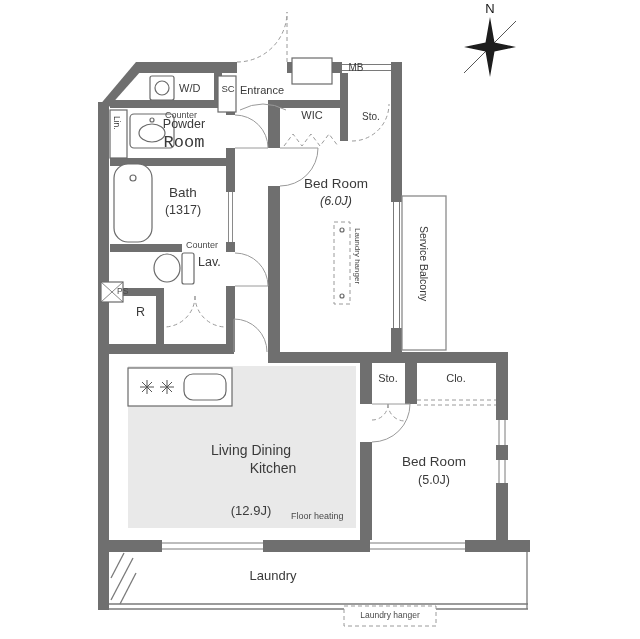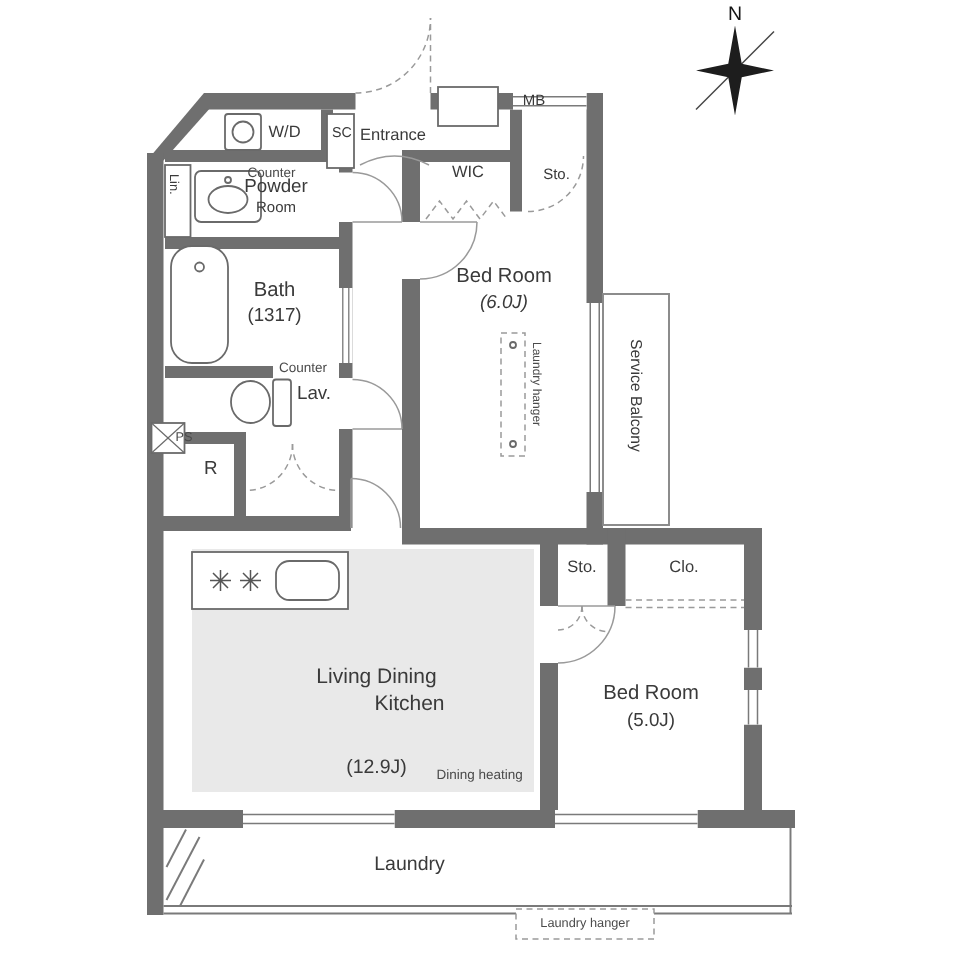--- a/index.html
+++ b/index.html
@@ -185,21 +185,21 @@
   <div class="lbl c" style="left:490px;top:2px;font-size:13px;color:#141414;">N</div>
 
   <div class="lbl" style="left:179px;top:83px;font-size:11px;">W/D</div>
   <div class="lbl c" style="left:228px;top:84px;font-size:9.5px;">SC</div>
   <div class="lbl" style="left:240px;top:85px;font-size:11px;">Entrance</div>
   <div class="lbl c" style="left:312px;top:63px;font-size:10px;margin-left:44px;">MB</div>
 
   <div class="lbl small" style="left:165px;top:111px;font-size:9px;">Counter</div>
   <div class="lbl v" style="left:112px;top:116px;font-size:8.5px;">Lin.</div>
   <div class="lbl c" style="left:184px;top:118px;font-size:12.5px;">Powder</div>
-  <div class="lbl c" style="left:184px;top:134px;font-size:10px;">Room</div>
+  <div class="lbl c" style="left:184px;top:134px;font-size:17px;font-family:Liberation Mono, monospace;">Room</div>
 
   <div class="lbl c" style="left:312px;top:110px;font-size:11px;">WIC</div>
   <div class="lbl c" style="left:371px;top:112px;font-size:10px;">Sto.</div>
 
   <div class="lbl c" style="left:183px;top:186px;font-size:13.5px;">Bath</div>
   <div class="lbl c" style="left:183px;top:204px;font-size:12.5px;">(1317)</div>
 
   <div class="lbl c" style="left:336px;top:177px;font-size:13.5px;">Bed Room</div>
   <div class="lbl c" style="left:336px;top:195px;font-size:12.5px;font-style:italic;">(6.0J)</div>
 
@@ -210,21 +210,21 @@
   <div class="lbl" style="left:198px;top:256px;font-size:12.5px;">Lav.</div>
   <div class="lbl small" style="left:91px;top:287px;font-size:8.5px;margin-left:26px;">PS</div>
   <div class="lbl" style="left:136px;top:306px;font-size:12.5px;">R</div>
 
   <div class="lbl c" style="left:388px;top:373px;font-size:11px;">Sto.</div>
   <div class="lbl c" style="left:456px;top:373px;font-size:11px;">Clo.</div>
 
   <div class="lbl c" style="left:251px;top:443px;font-size:14px;">Living Dining</div>
   <div class="lbl c" style="left:251px;top:461px;font-size:14px;padding-left:44px;">Kitchen</div>
   <div class="lbl c" style="left:251px;top:482px;font-size:13px;margin-top:22px;">(12.9J)</div>
-  <div class="lbl small" style="left:291px;top:512px;font-size:9px;">Dining heating</div>
+  <div class="lbl small" style="left:291px;top:512px;font-size:9px;">Floor heating</div>
 
   <div class="lbl c" style="left:434px;top:455px;font-size:13.5px;">Bed Room</div>
   <div class="lbl c" style="left:434px;top:474px;font-size:12.5px;">(5.0J)</div>
 
   <div class="lbl c" style="left:273px;top:569px;font-size:13px;">Laundry</div>
   <div class="lbl c small" style="left:390px;top:611px;font-size:8.5px;">Laundry hanger</div>
 
 </div>
 
 </body></html>

